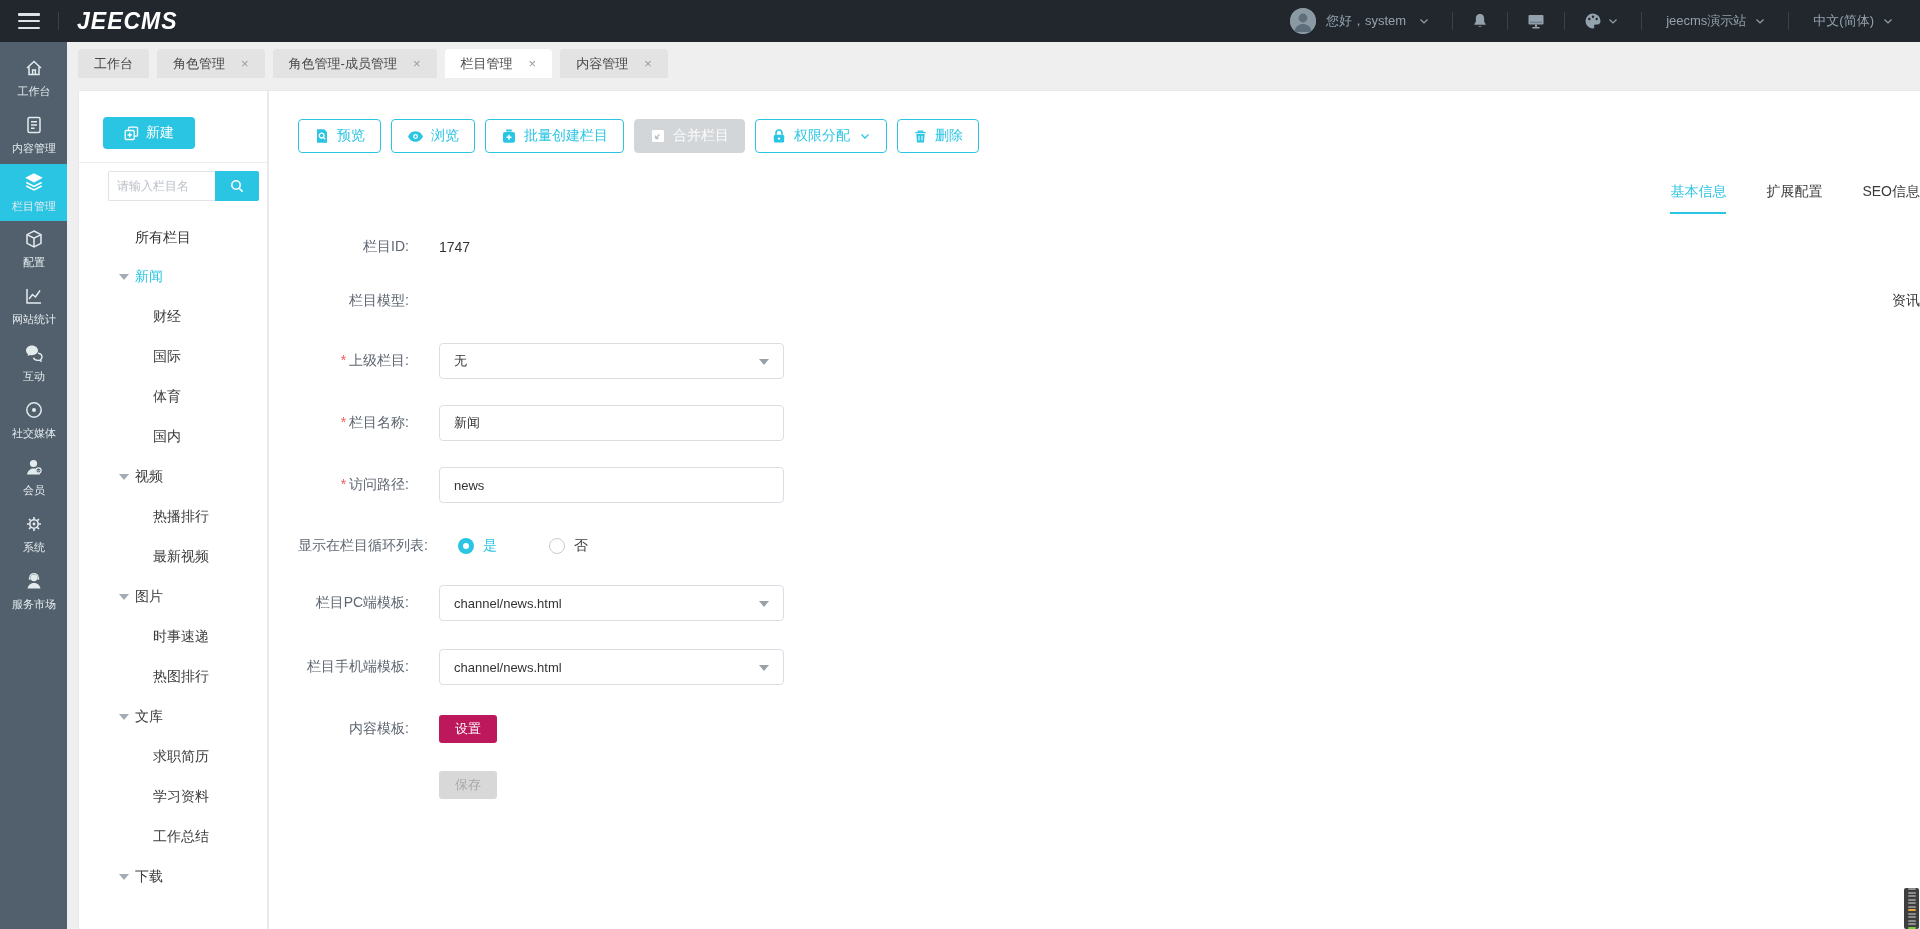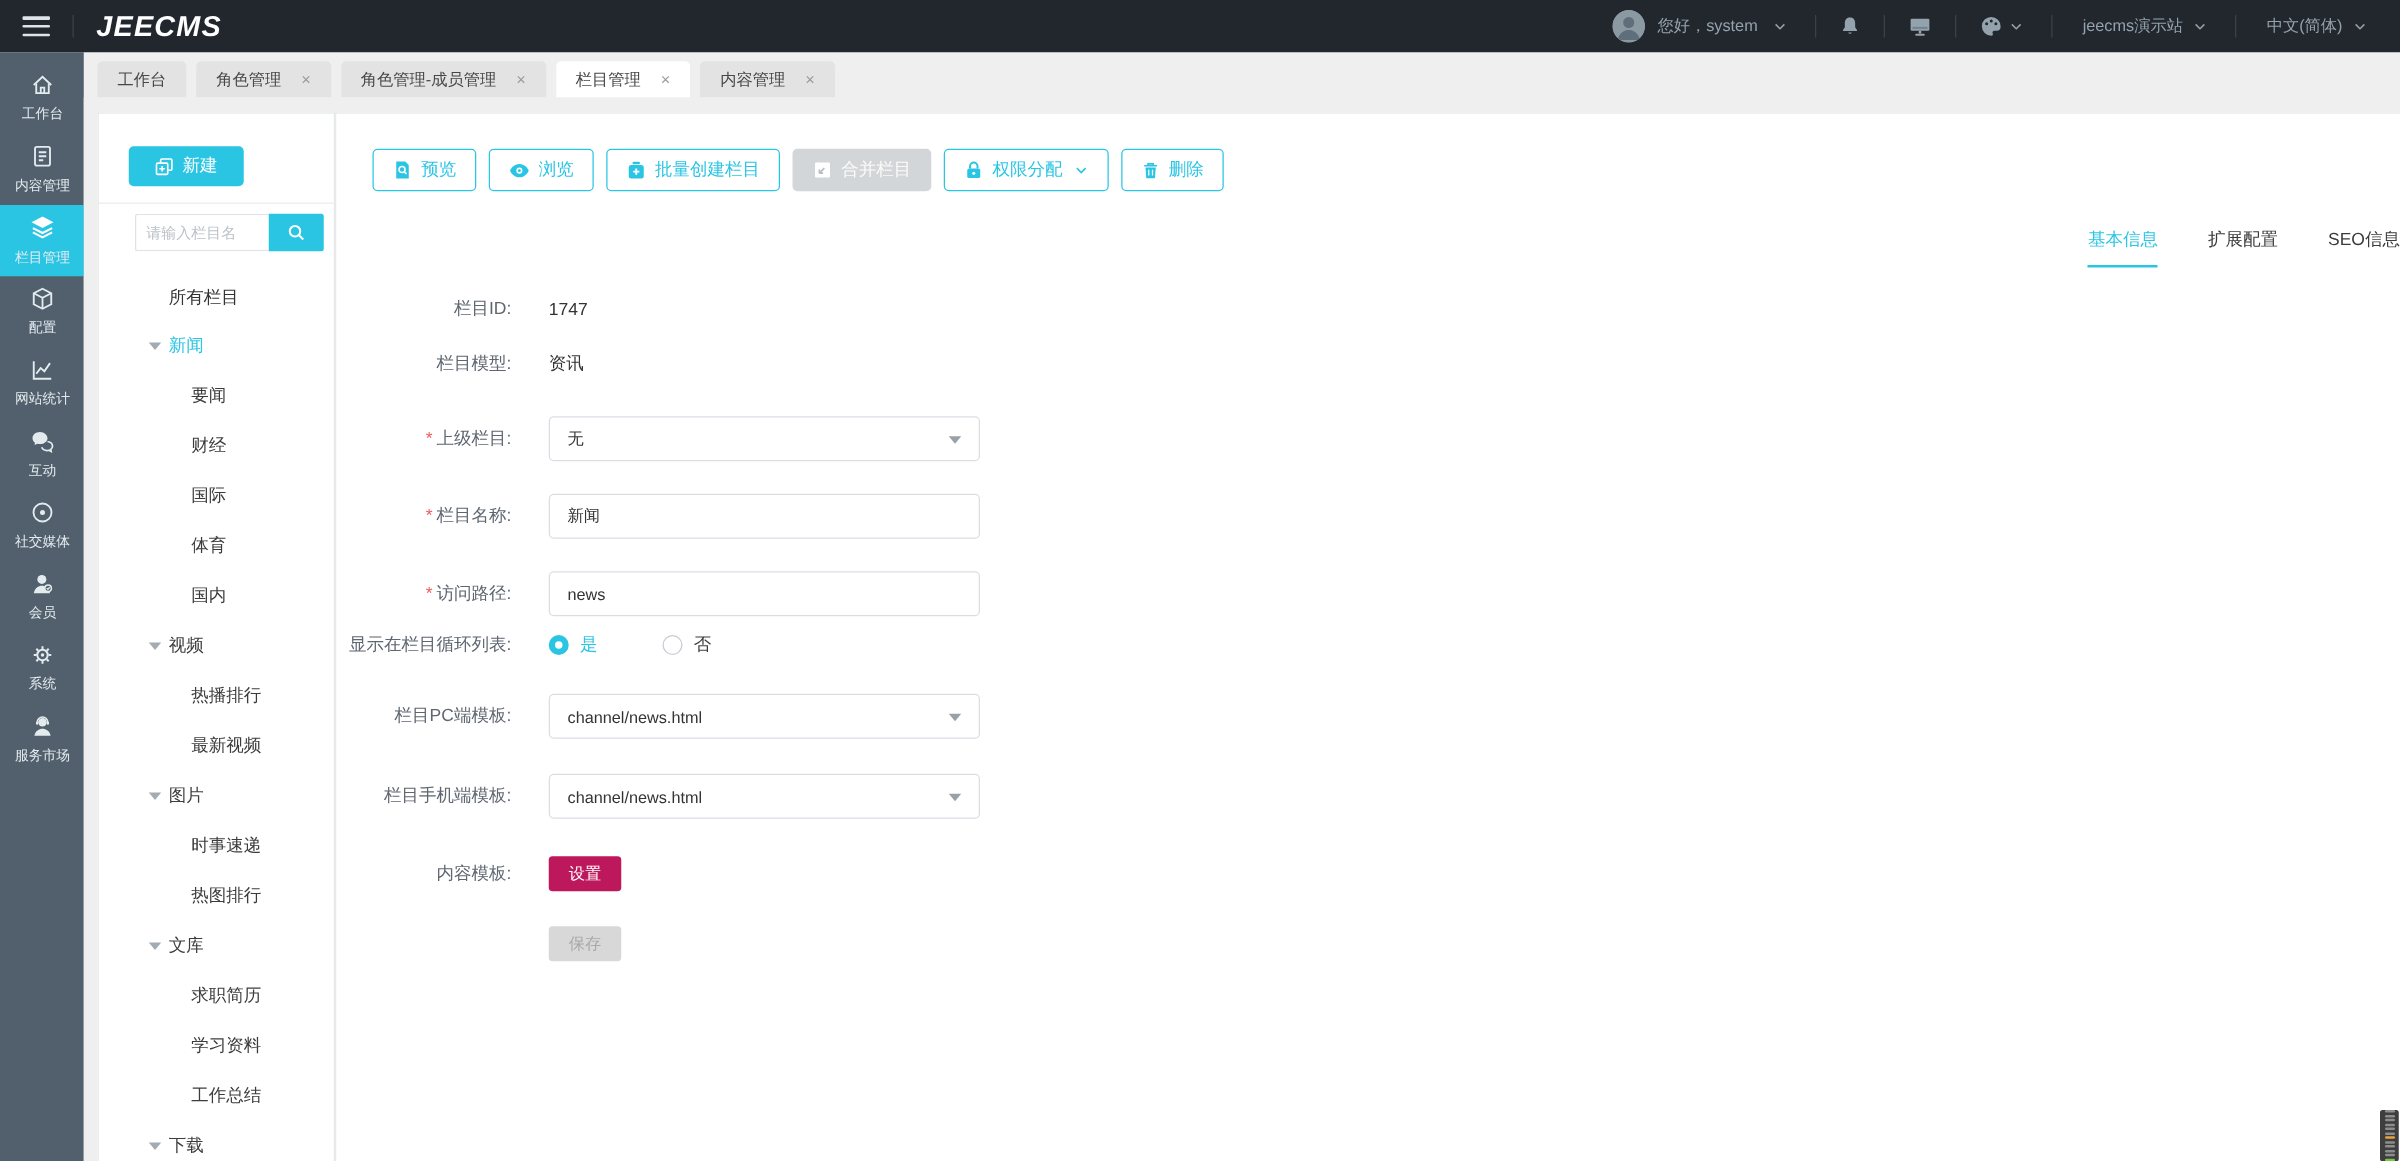--- a/index.html
+++ b/index.html
@@ -114,22 +114,22 @@
     height:6px; border-radius:50%; background:#fff; }
   .radio.unchecked { background:#fff; border:1px solid #c7ccd2; }
   .radio-label { font-size:14px; color:#3c3c3c; }
   .radio-opt.on .radio-label { color:#2bc5e4; }
   .btn-set { width:58px; height:28px; background:#be185d; color:#fff; border:none;
     border-radius:3px; font-size:13px; cursor:pointer; font-family:inherit; }
   .btn-save { width:58px; height:28px; background:#d8d8d8; color:#a9a9a9; border:none;
     border-radius:3px; font-size:13px; cursor:default; font-family:inherit; }
 
   
-  .r1 { margin-top:24px; } .r2 { margin-top:26px; } .r3 { margin-top:33px; }
-  .r4 { margin-top:26px; } .r5 { margin-top:26px; } .r6 { margin-top:14px; }
+  .r1 { margin-top:24px; } .r2 { margin-top:36px;justify-content:space-between; } .r3 { margin-top:33px; }
+  .r4 { margin-top:26px; } .r5 { margin-top:26px; } .r6 { margin-top:34px;padding-left:19px; }
   .r7 { margin-top:30px; } .r8 { margin-top:28px; } .r9 { margin-top:30px; }
   .r10 { margin-top:28px; }
 
   
   .minimap { position:absolute; right:1px; bottom:0; width:15px; height:41px;
     background:#3e3e3e; border-radius:2px; display:flex; flex-direction:column;
     align-items:center; justify-content:center; gap:1.5px; }
   .mm { width:8px; height:2px; background:#8d8d8d; border-radius:1px; }
   .mm.orange { background:#e8a33d; }
   .mm.green { background:#7ac943; }
@@ -328,23 +328,20 @@
             <circle cx="7" cy="7" r="4.2"></circle>
             <path d="M10.2 10.2 13.6 13.6"></path>
           </svg>
       </button>
     </div>
     <div class="tree">
       <div class="tree-root">所有栏目</div>
       <div class="tnode lvl0 selected">
           <span class="caret"></span>
           <span class="tlabel">新闻</span>
-        </div>
-      <div class="tnode lvl1">
-          <span class="tlabel">要闻</span>
         </div>
       <div class="tnode lvl1">
           <span class="tlabel">财经</span>
         </div>
       <div class="tnode lvl1">
           <span class="tlabel">国际</span>
         </div>
       <div class="tnode lvl1">
           <span class="tlabel">体育</span>
         </div>

